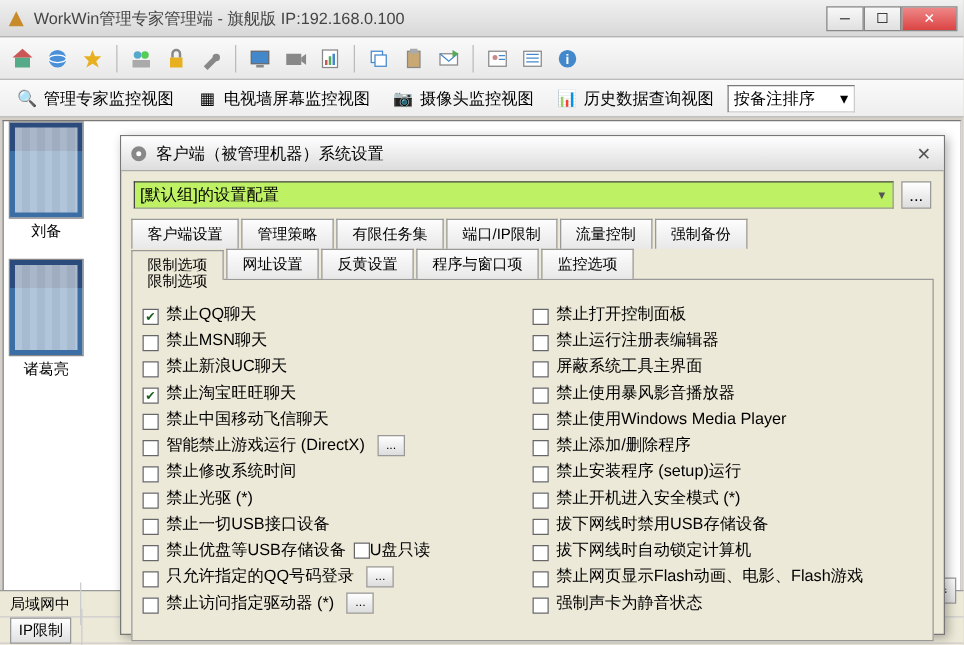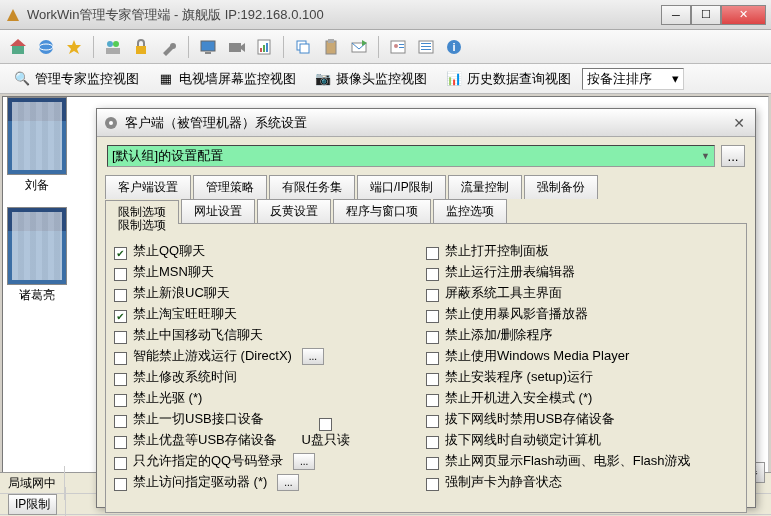--- a/index.html
+++ b/index.html
@@ -34,38 +34,38 @@
 .bottom-btn { border: 1px solid #999; background: linear-gradient(#fff,#e0e0e0); padding: 1px 6px; font-size: 12px; cursor:pointer; }
 .right-side-btn { position: absolute; right: 6px; top: 462px; }
 
 .dialog { position: absolute; left: 76px; top: 108px; width: 660px; height: 400px; background: #ece9d8; border: 1px solid #777; box-shadow: 2px 2px 8px rgba(0,0,0,0.3); margin-left: 20px; }
 .dialog-title { height: 28px; background: linear-gradient(#fff,#ddd); display: flex; align-items: center; padding: 0 6px; border-bottom: 1px solid #aaa; }
 .dialog-title .ico { width: 16px; height: 16px; margin-right: 6px; }
 .dialog-title .txt { flex: 1; font-size: 13px; }
 .dialog-title .x { font-size: 14px; color: #555; cursor: pointer; padding: 0 4px; }
 
 .dropdown-row { display: flex; padding: 8px 10px; gap: 6px; }
-.dropdown { flex: 1; border: 1px inset #999; background: #86efac; height: 22px; display: flex; align-items: center; padding: 0 4px; font-size: 13px; }
+.dropdown { flex: 1; border: 1px inset #999; background: #bef264; height: 22px; display: flex; align-items: center; padding: 0 4px; font-size: 13px; }
 .dropdown .arrow { margin-left: auto; font-size: 9px; color: #555; }
 .ellipsis-btn { width: 24px; height: 22px; border: 1px solid #999; background: linear-gradient(#fff,#ddd); cursor:pointer; }
 
 .tabs { padding: 0 8px; }
 .tab-row { display: flex; }
 .tab { border: 1px solid #999; border-bottom: none; background: linear-gradient(#fdfdfd,#e8e8e8); padding: 3px 12px; font-size: 12px; margin-right: 2px; cursor: pointer; }
 .tab.active { background: #ece9d8; position: relative; top: 1px; }
 
 .groupbox { border: 1px solid #999; margin: 0 8px; padding: 6px 8px 8px 8px; background: #ece9d8; height: 290px; }
 .gb-title { position: relative; top: -13px; background: #ece9d8; display: inline-block; padding: 0 4px; font-size: 12px; }
 .gb-content { margin-top: -8px; display: flex; }
 .col { flex: 1; }
 .chk-row { display: flex; align-items: flex-end; height: 21px; font-size: 13px; gap: 6px; }
 .chk { width: 13px; height: 13px; border: 1px solid #666; background: #fff; display: inline-flex; align-items: center; justify-content: center; font-size: 10px; color: #1a5c1a; cursor:pointer; }
 .chk.checked::after { content: "✔"; }
 .small-btn { width: 22px; height: 17px; border: 1px solid #999; background: linear-gradient(#fff,#ddd); font-size: 10px; cursor:pointer; margin-left: 4px; display:inline-flex;align-items:center;justify-content:center;}
-.mid-extra { width: 86px; font-size: 13px; display:flex; align-items:center;flex-direction:column; }
+.mid-extra { width: 86px; font-size: 13px; display:flex; align-items:center; }
 </style>
 </head>
 <body>
 
 <div class="title-bar">
   <span class="icon"><svg width="16" height="16">
         <polygon points="2,14 8,2 14,14" fill="#c88b2a"></polygon>
       </svg></span>
   <span class="title">WorkWin管理专家管理端 - 旗舰版 IP:192.168.0.100</span>
   <div class="win-btns">
@@ -334,28 +334,28 @@
           <div class="chk-row">
             <span class="chk"></span>
             <span>屏蔽系统工具主界面</span>
           </div>
           <div class="chk-row">
             <span class="chk"></span>
             <span>禁止使用暴风影音播放器</span>
           </div>
           <div class="chk-row">
             <span class="chk"></span>
+            <span>禁止使用Windows Media Player</span>
+          </div>
+          <div class="chk-row">
+            <span class="chk"></span>
             <span>禁止添加/删除程序</span>
           </div>
           <div class="chk-row">
             <span class="chk"></span>
-            <span>禁止使用Windows Media Player</span>
-          </div>
-          <div class="chk-row">
-            <span class="chk"></span>
             <span>禁止安装程序 (setup)运行</span>
           </div>
           <div class="chk-row">
             <span class="chk"></span>
             <span>禁止开机进入安全模式 (*)</span>
           </div>
           <div class="chk-row">
             <span class="chk"></span>
             <span>拔下网线时禁用USB存储设备</span>
           </div>

